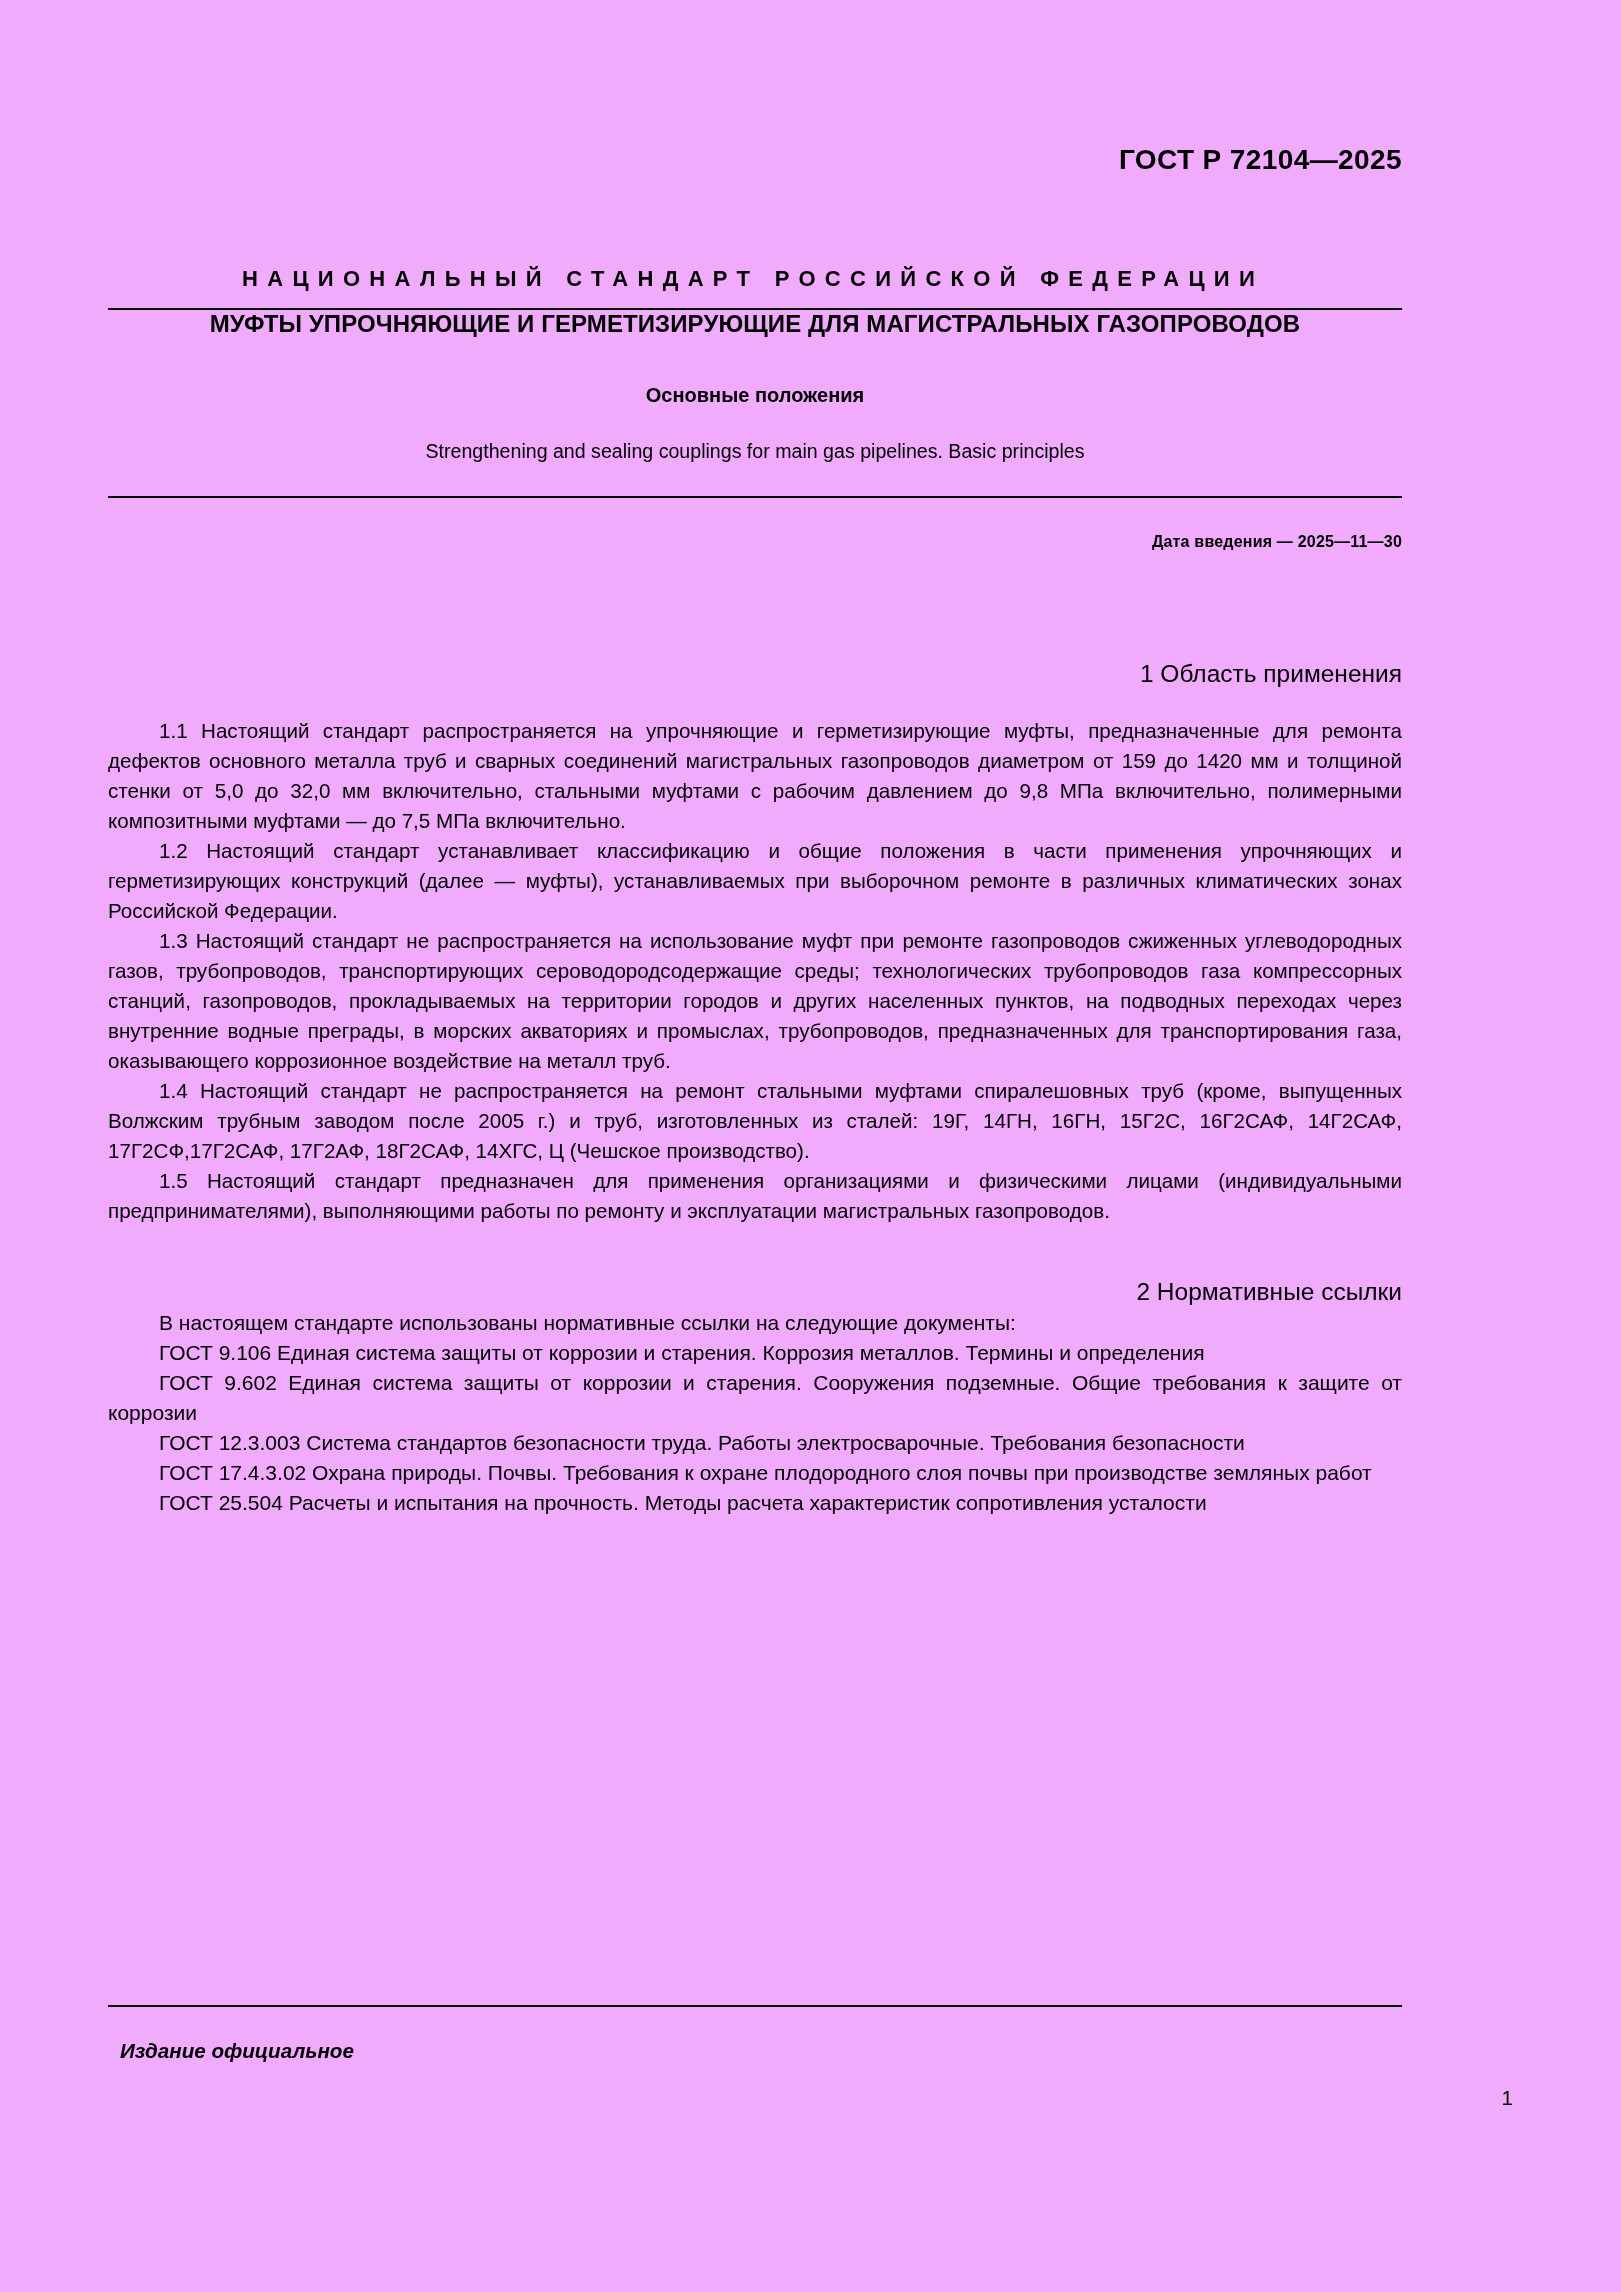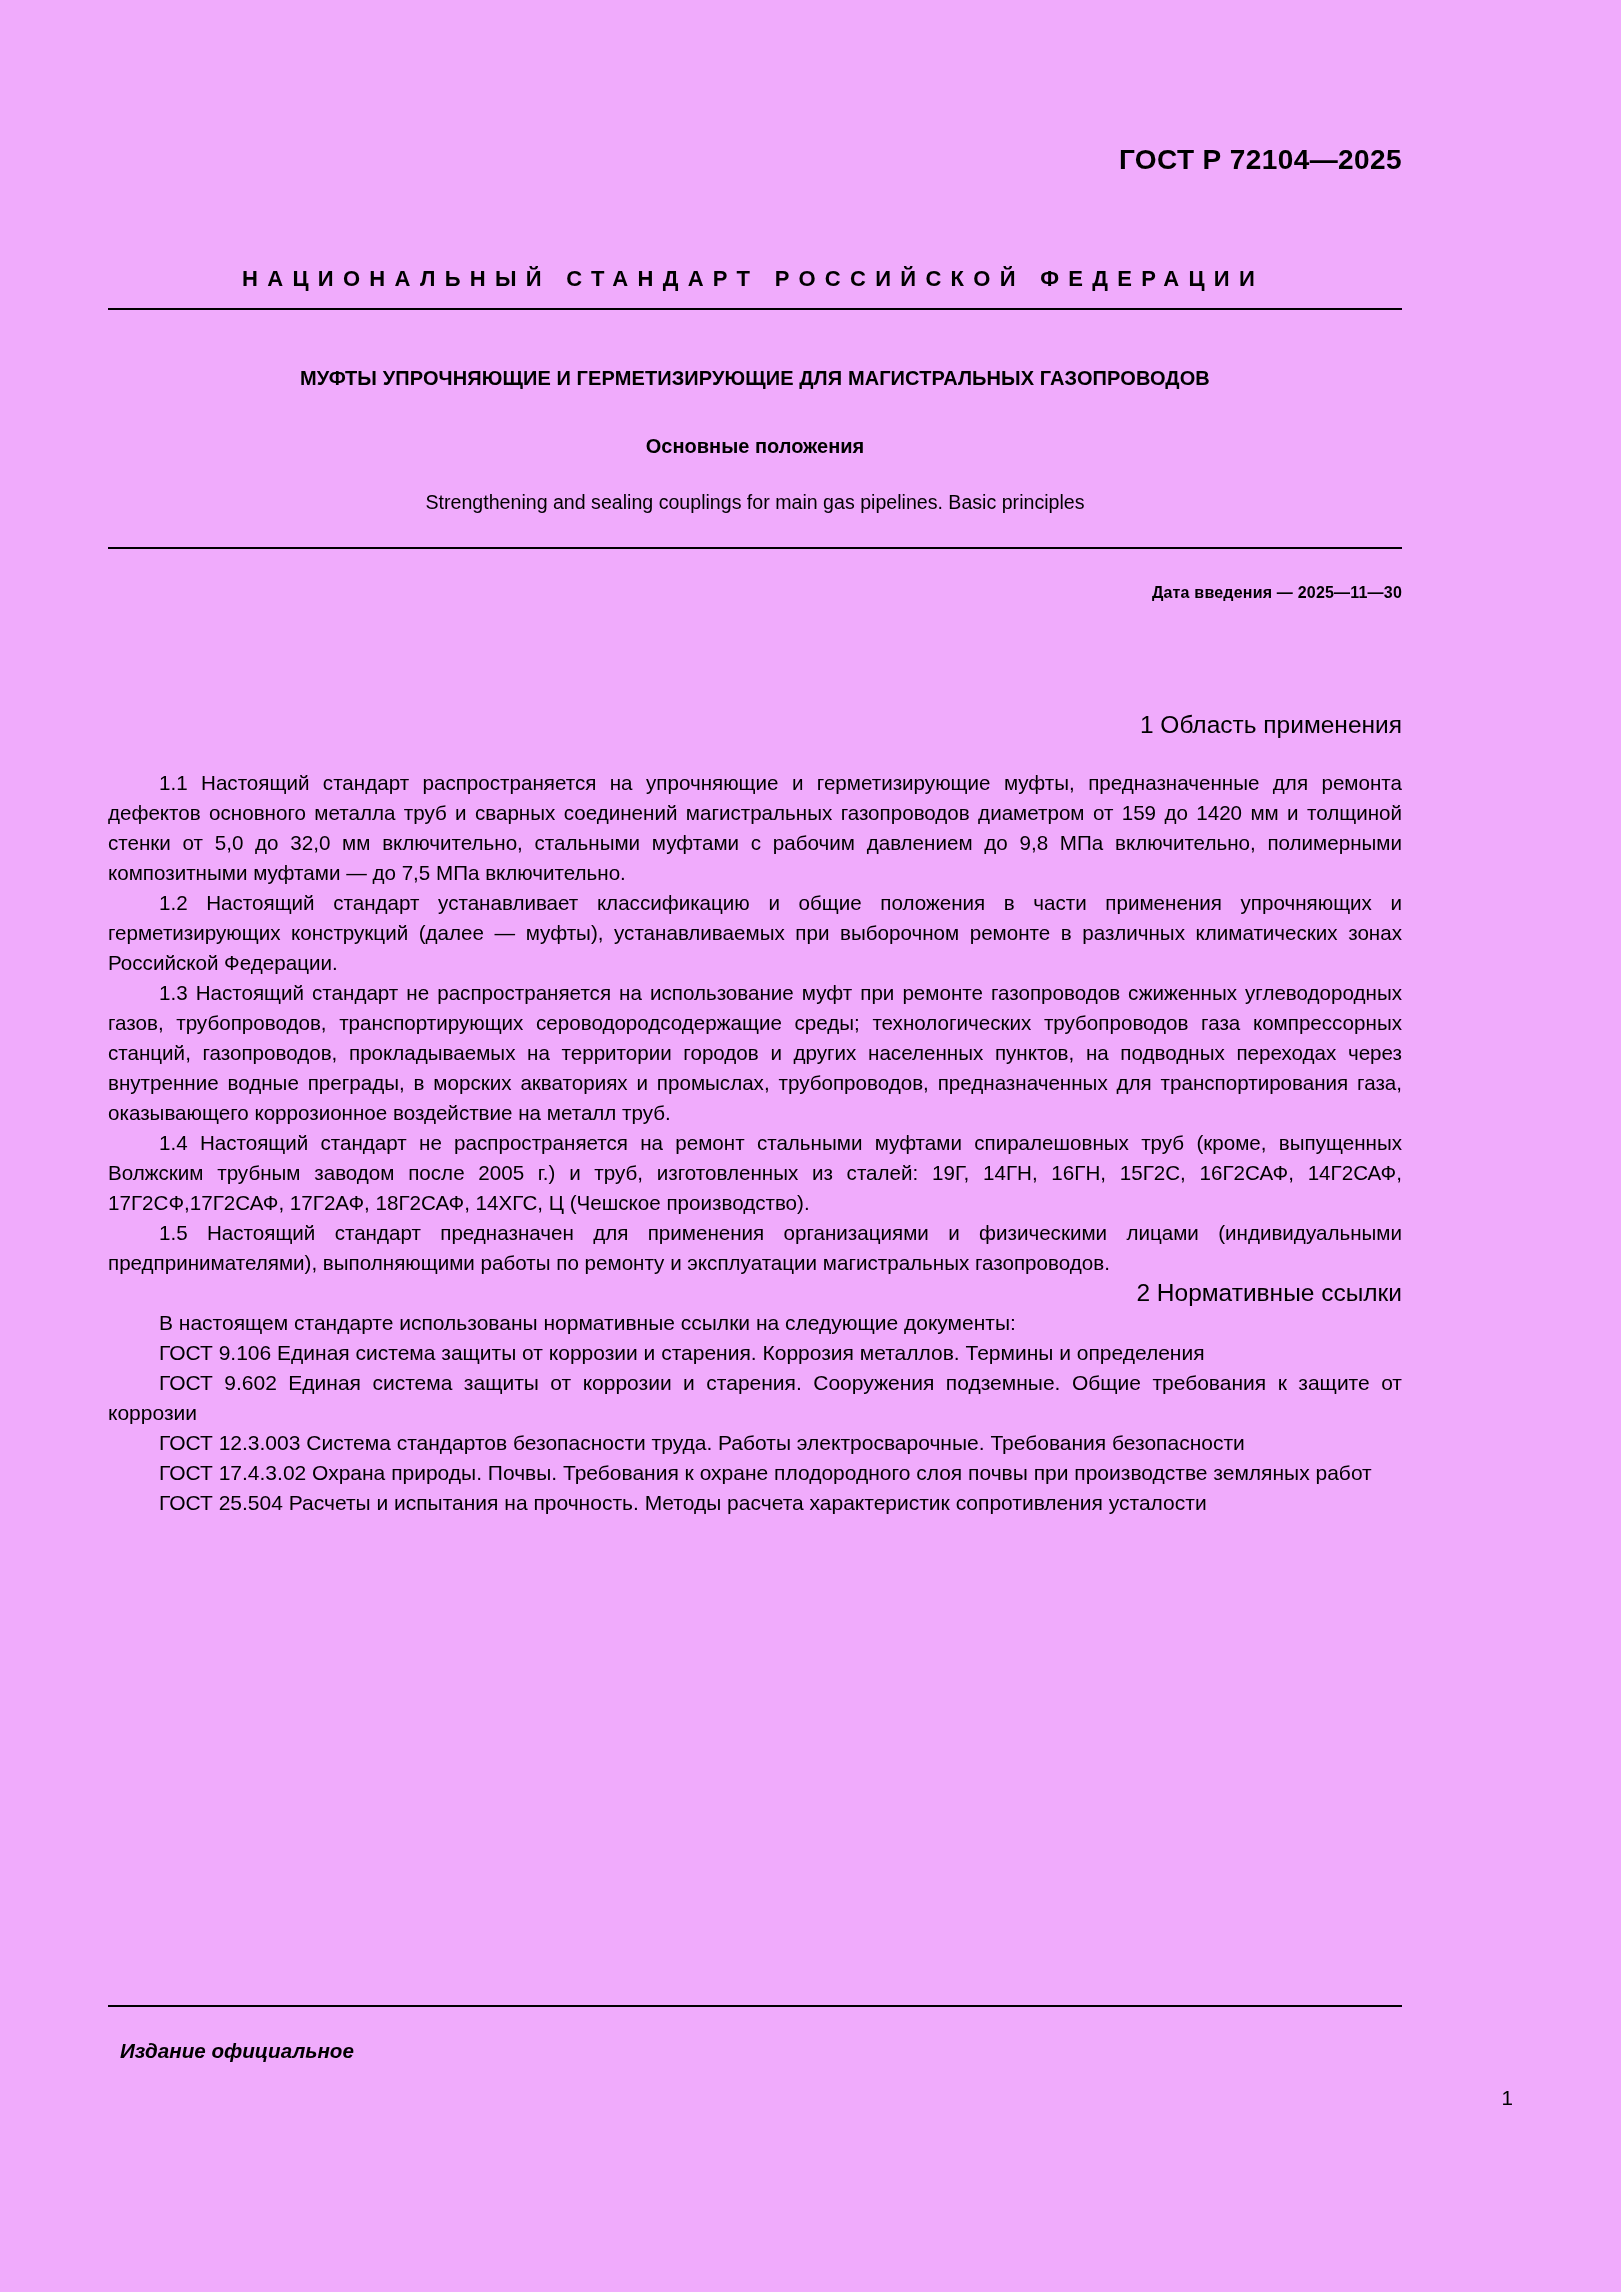--- a/index.html
+++ b/index.html
@@ -53,24 +53,23 @@
     border: none;
     border-top: 2.9px solid #000;
     margin: 16.7px 0 0 0;
     height: 0;
   }
 
   .title-block {
     text-align: center;
   }
   .main-title {
-    font-size: 20px;
+    font-size: 24px;
     font-weight: bold;
     letter-spacing: 0.1px;
-    margin-top: 56px;
     line-height: 1.2;
   }
   .sub-title {
     font-size: 20px;
     font-weight: bold;
     margin-top: 45px;
   }
   .en-title {
     font-size: 19.6px;
     font-weight: normal;
@@ -94,21 +93,21 @@
 
   
   .section-heading {
     font-size: 24.5px;
     font-weight: normal;
     margin-left: 55px;
     line-height: 1.25;
     text-align: right;
   }
   #sec1-heading { margin-top: 108px; }
-  #sec2-heading { }
+  #sec2-heading { margin-top: 51px; }
 
   .para {
     font-size: 20.6px;
     line-height: 30px;
     text-align: justify;
     text-justify: inter-word;
     margin: 0;
     hyphens: manual;
   }
   .para.first { margin-top: 26.5px; }

